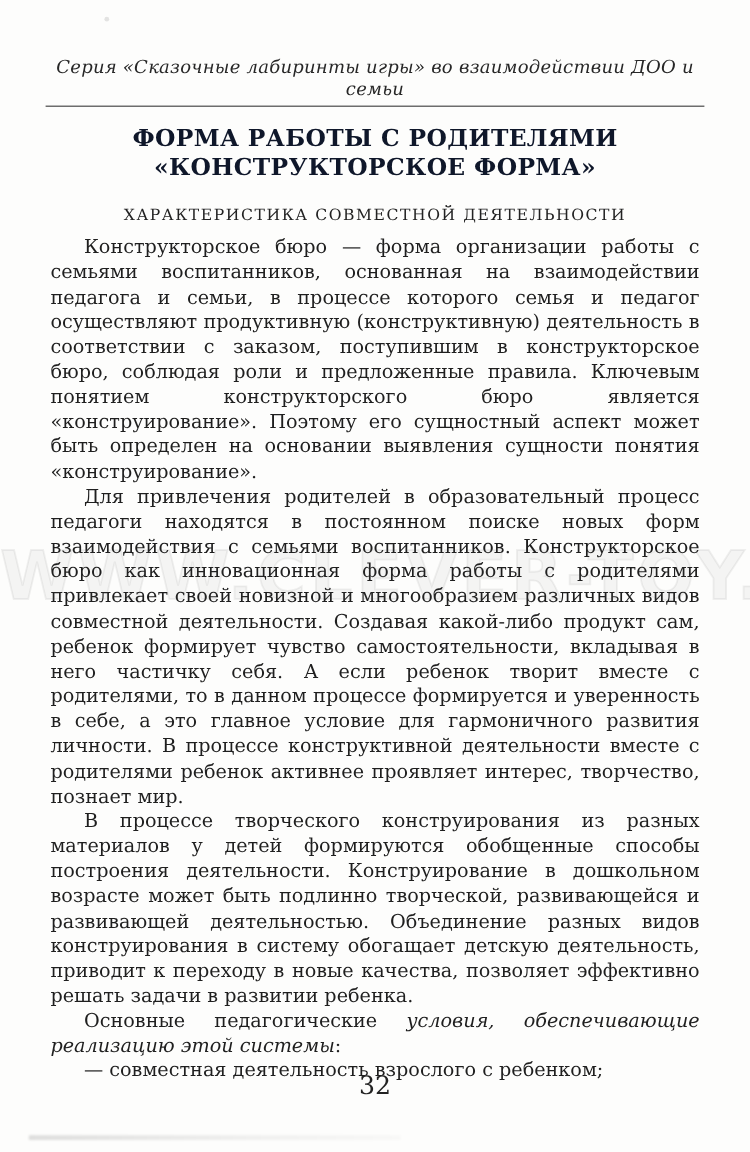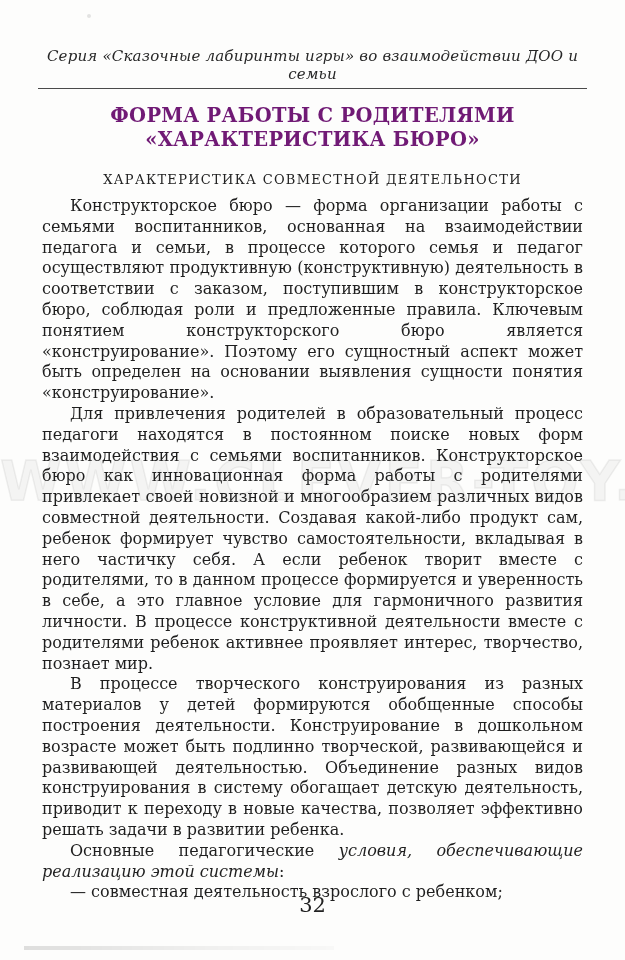--- a/index.html
+++ b/index.html
@@ -30,21 +30,21 @@
     border-top: 1.6px solid #4a4a4a;
     height: 0;
   }
   .page-title {
     margin: 15px 40px 0 40px;
     text-align: center;
     font-size: 19.5px;
     font-weight: bold;
     line-height: 24px;
     letter-spacing: 0.3px;
-    color: #701a75;
+    color: #0f172a;
   }
   .section-heading {
     margin: 20px 40px 0 40px;
     text-align: center;
     font-size: 13px;
     font-weight: normal;
     letter-spacing: 1.3px;
     color: #222222;
   }
   .body-text {
@@ -109,21 +109,21 @@
 </style>
 </head>
 <body>
 
 <div class="page">
 
   <div class="series-header">Серия «Сказочные лабиринты игры» во взаимодействии ДОО и семьи</div>
 
   <hr class="header-rule">
 
-  <h1 class="page-title"><span>ФОРМА РАБОТЫ С РОДИТЕЛЯМИ</span><br><span>«ХАРАКТЕРИСТИКА БЮРО»</span></h1>
+  <h1 class="page-title"><span>ФОРМА РАБОТЫ С РОДИТЕЛЯМИ</span><br><span>«КОНСТРУКТОРСКОЕ ФОРМА»</span></h1>
 
   <h2 class="section-heading">ХАРАКТЕРИСТИКА СОВМЕСТНОЙ ДЕЯТЕЛЬНОСТИ</h2>
 
   <div class="body-text">
       <p class="body-para"><span>Конструкторское бюро — форма организации работы с семьями воспитанников, основанная на взаимодействии педагога и семьи, в процессе которого семья и педагог осуществляют продуктивную (конструктивную) деятельность в соответствии с заказом, поступившим в конструкторское бюро, соблюдая роли и предложенные правила. Ключевым понятием конструкторского бюро является «конструирование». Поэтому его сущностный аспект может быть определен на основании выявления сущности понятия «конструирование».</span></p>
       <p class="body-para"><span>Для привлечения родителей в образовательный процесс педагоги находятся в постоянном поиске новых форм взаимодействия с семьями воспитанников. Конструкторское бюро как инновационная форма работы с родителями привлекает своей новизной и многообразием различных видов совместной деятельности. Создавая какой-либо продукт сам, ребенок формирует чувство самостоятельности, вкладывая в него частичку себя. А если ребенок творит вместе с родителями, то в данном процессе формируется и уверенность в себе, а это главное условие для гармоничного развития личности. В процессе конструктивной деятельности вместе с родителями ребенок активнее проявляет интерес, творчество, познает мир.</span></p>
       <p class="body-para"><span>В процессе творческого конструирования из разных материалов у детей формируются обобщенные способы построения деятельности. Конструирование в дошкольном возрасте может быть подлинно творческой, развивающейся и развивающей деятельностью. Объединение разных видов конструирования в систему обогащает детскую деятельность, приводит к переходу в новые качества, позволяет эффективно решать задачи в развитии ребенка.</span></p>
       <p class="body-para"><span>Основные педагогические </span><em>условия, обеспечивающие реализацию этой системы</em><span>:</span></p>
       <p class="body-para"><span>— совместная деятельность взрослого с ребенком;</span></p>
     </div>

